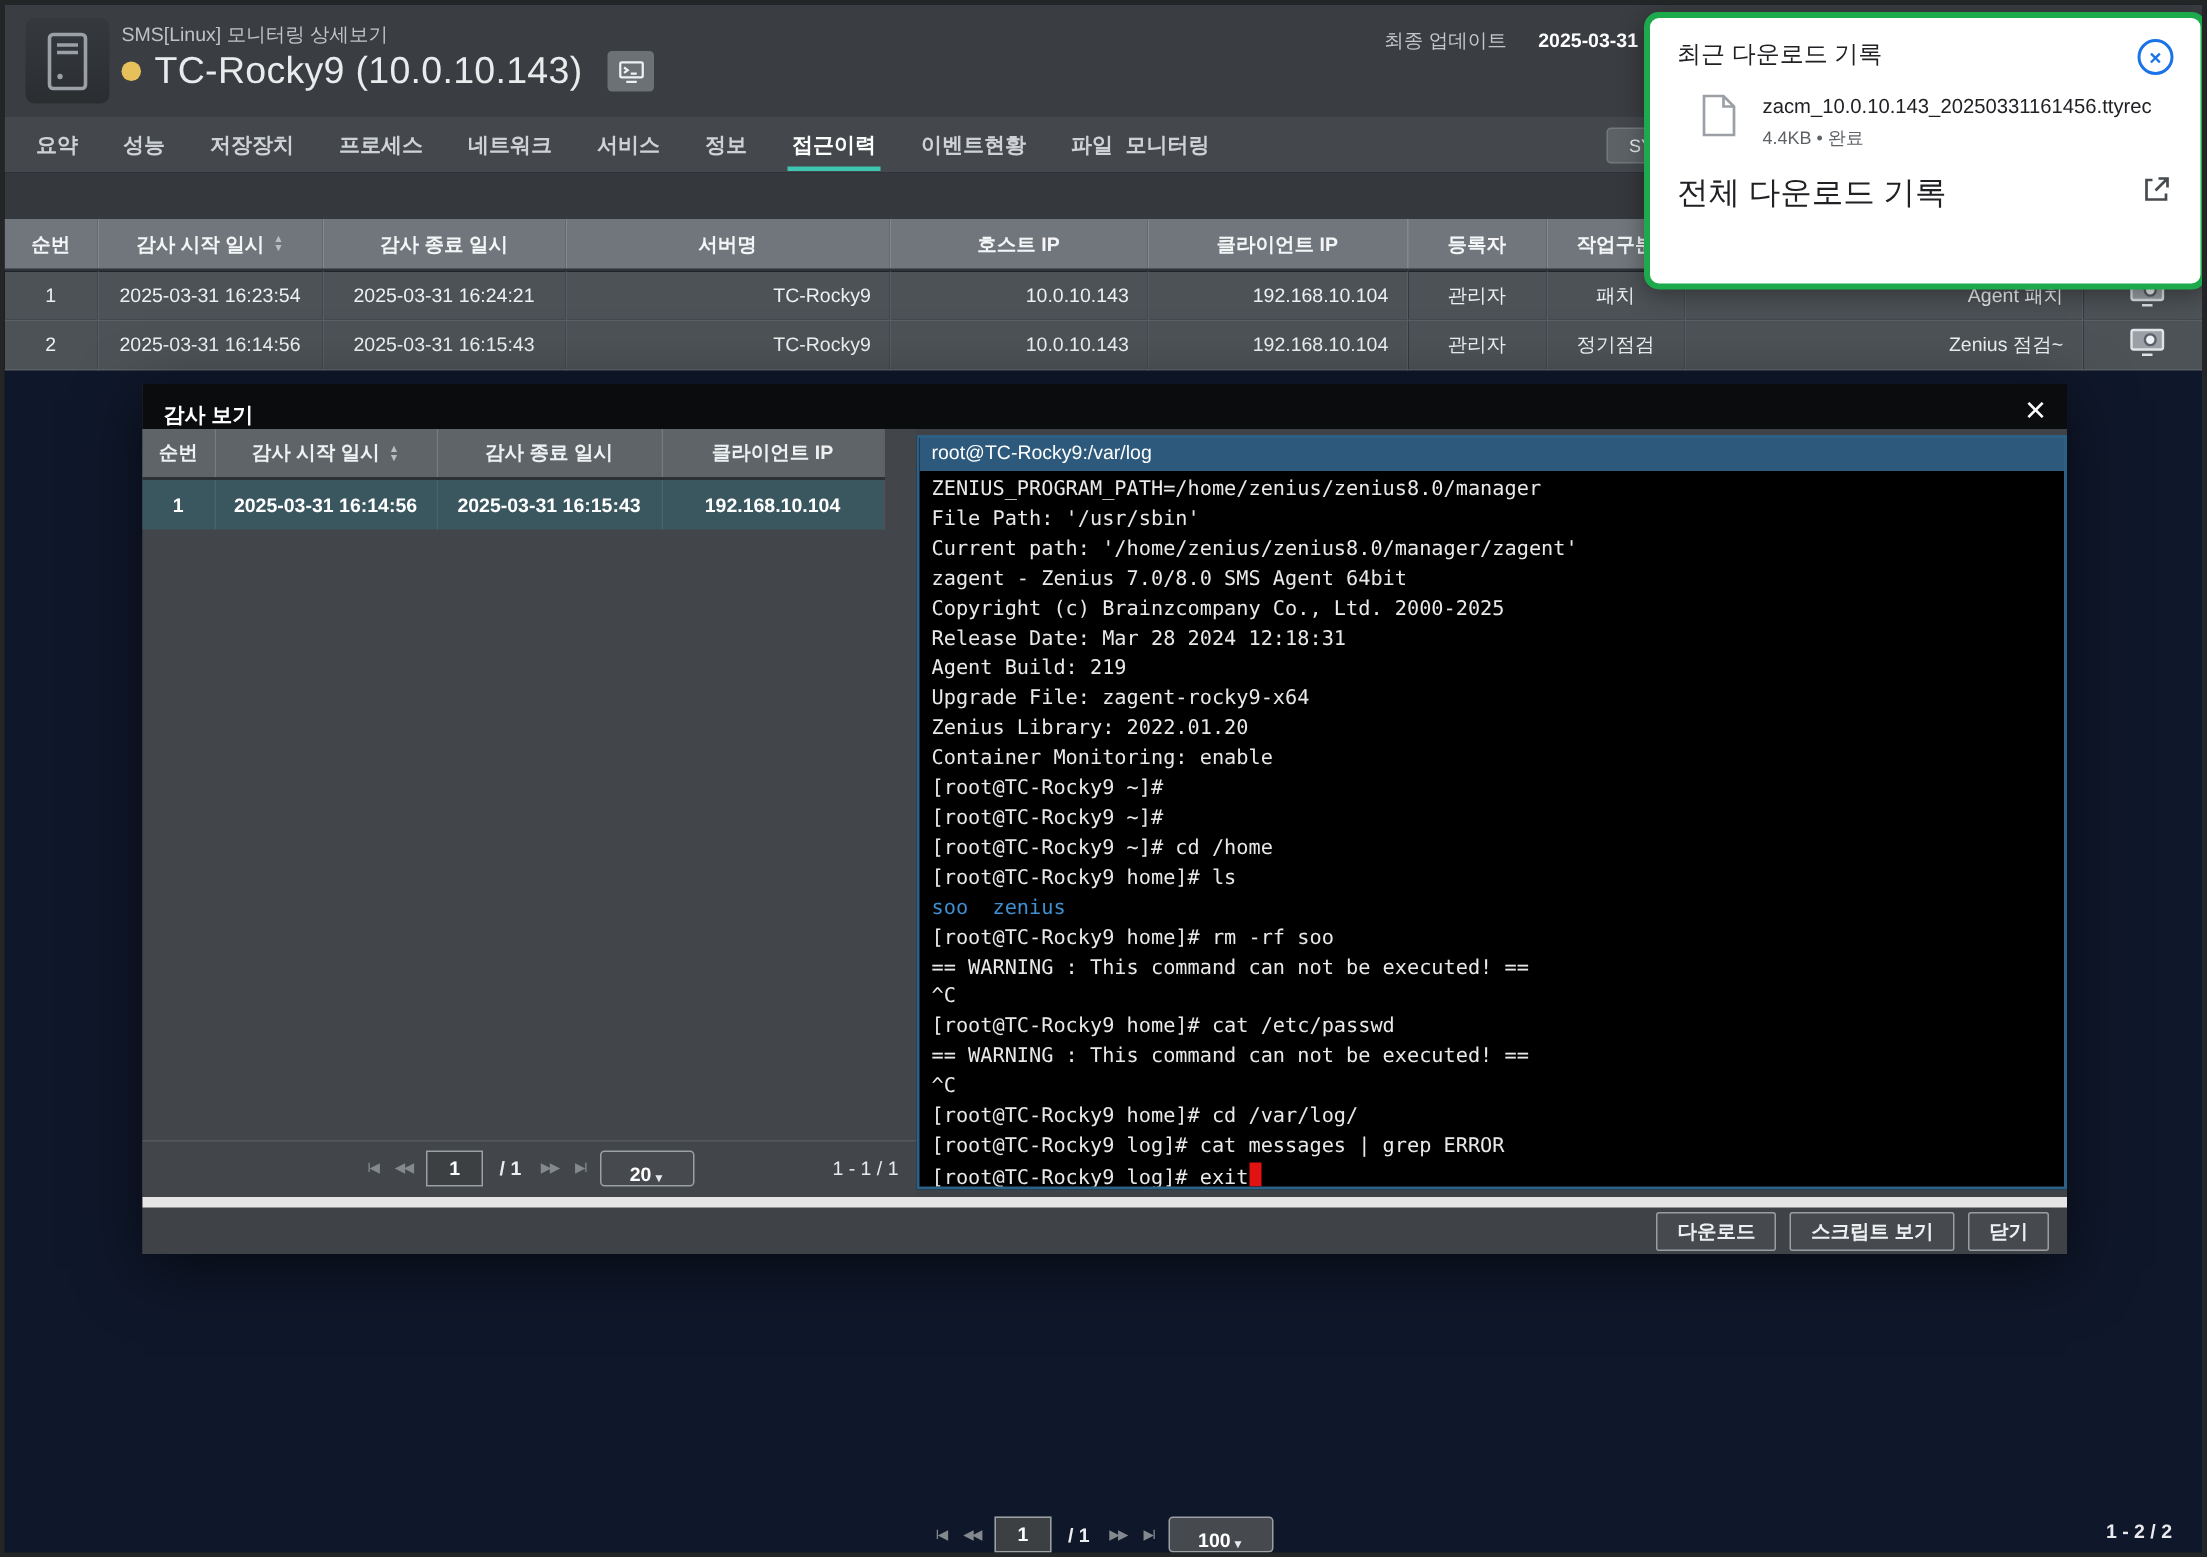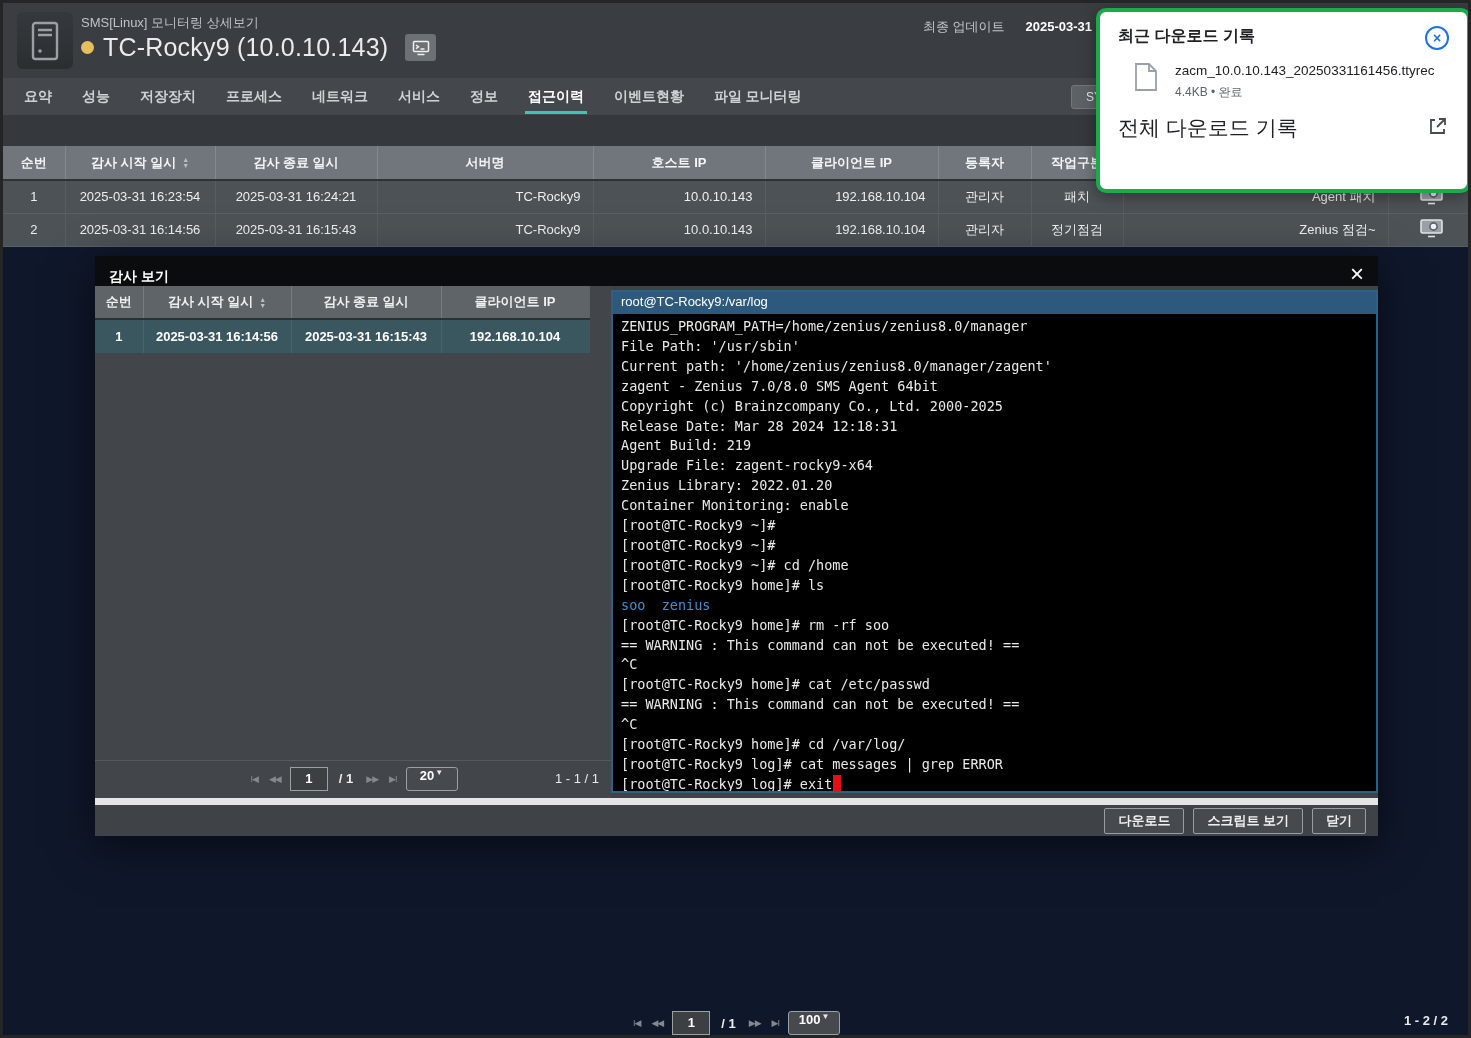--- a/index.html
+++ b/index.html
@@ -17,21 +17,21 @@
   .page-title{font-size:25px;font-weight:500;color:#e9ebec;letter-spacing:.2px}
   .term-btn{width:31px;height:27px;background:#6c7175;border:none;border-radius:3px;cursor:pointer;
     display:flex;align-items:center;justify-content:center;margin-left:8px}
   .last-update{position:absolute;top:15px;right:376px;font-size:13px;color:#c3c7ca;white-space:nowrap}
   .last-update b{color:#fff;font-weight:700;margin-left:21px}
 
   
   .tabbar{position:absolute;left:0;top:75px;width:100%;height:37px;background:#44484c;
     display:flex;align-items:stretch;padding-left:6px}
   .tab{position:relative;background:none;border:none;color:#ced2d5;font-size:14px;font-weight:700;
-    padding:0 15px;font-family:Liberation Serif, serif;cursor:pointer}
+    padding:0 15px;font-family:Liberation Mono, monospace;cursor:pointer}
   .tab.active{color:#fff}
   .tab.active::after{content:"";position:absolute;left:12px;right:12px;bottom:1px;height:3px;background:#3ec6b0}
   .sys-btn{position:absolute;left:1068px;top:7px;height:24px;padding:0 14px;background:#5d6266;
     border:1px solid #73787c;border-radius:3px;color:#e3e6e8;font-size:12px;font-family:inherit;cursor:pointer}
 
   .strip{position:absolute;top:112px;left:0;height:31px;width:100%;background:#35383c}
 
   
   .main-table{position:absolute;top:143px;left:0;width:1471px;border-collapse:collapse;table-layout:fixed}
   .main-table th{height:34px;background:#71767c;color:#f3f5f6;font-size:13px;font-weight:700;
@@ -43,21 +43,21 @@
   .al{text-align:right}.ac{text-align:center}
   .sort{display:inline-flex;flex-direction:column;vertical-align:middle;margin-left:6px;line-height:6px}
   .sort span{font-size:7px;color:#b9bec2}
 
   
   .pg-btn{background:none;border:none;color:#84898d;font-size:9px;letter-spacing:-1px;font-family:inherit;cursor:pointer;padding:2px}
   .pg-box{width:38px;height:24px;background:#3c4043;border:1px solid #9aa0a4;color:#fff;font-size:13px;
     font-weight:700;text-align:center;line-height:22px}
   .pg-total{color:#eceef0;font-size:13px;font-weight:700;margin:0 4px}
   .pg-select{height:24px;min-width:52px;background:#46494d;border:1px solid #9aa0a4;border-radius:3px;color:#fff;
-    font-size:13px;font-weight:700;display:flex;align-items:flex-start;justify-content:center;gap:1px;padding:0 8px;cursor:pointer}
+    font-size:13px;font-weight:700;display:flex;align-items:flex-end;justify-content:center;gap:1px;padding:0 19px;cursor:pointer}
   .pg-select .car{font-size:8px;color:#e8eaec}
 
   
   .modal{position:absolute;left:92px;top:253px;width:1283px;height:580px;background:#3f4347;
     box-shadow:0 10px 40px rgba(0,0,0,.55);z-index:10}
   .modal-title{height:30px;background:#0b0c0d;color:#fff;display:flex;align-items:flex-end;
     padding:0 14px;font-size:14px;font-weight:700}
   .modal-close{margin-left:auto;background:none;border:none;color:#fff;font-size:24px;line-height:1;
     cursor:pointer;font-family:inherit}
   .modal-body{position:relative;height:512px}
@@ -81,21 +81,21 @@
 
   .modal-footer{position:absolute;left:0;bottom:0;width:100%;height:38px;background:#3f4347;border-top:7px solid #e5e5e5;
     display:flex;align-items:center;justify-content:flex-end;gap:9px;padding-right:12px}
   .btn{height:26px;background:#46494d;border:1px solid #999ea2;border-radius:2px;color:#edeff1;
     font-size:13px;font-weight:700;padding:0 13px;font-family:inherit;cursor:pointer}
 
   
   .popup{position:absolute;left:1093px;top:5px;width:375px;height:185px;background:#fff;border:4px solid #1daa4c;
     border-radius:10px;z-index:50;box-shadow:0 4px 16px rgba(0,0,0,.35);padding:14px 18px 10px;color:#202124}
   .popup-header{display:flex;align-items:flex-start}
-  .popup-title{font-size:16px;font-weight:700}
+  .popup-title{font-size:16px;font-weight:400}
   .popup-close{margin-left:auto;width:24px;height:24px;border-radius:50%;border:2.5px solid #1a73e8;color:#1a73e8;
     display:flex;align-items:center;justify-content:center;font-size:14px;font-weight:700;background:#fff;cursor:pointer}
   .file-row{display:flex;margin-top:12px;gap:17px;padding-left:16px;cursor:pointer}
   .file-name{font-size:13.5px;line-height:18px;word-break:break-all;width:268px}
   .file-meta{font-size:12px;color:#5f6368;margin-top:4px}
   .popup-footer{display:flex;align-items:center;margin-top:13px}
   .popup-link{font-size:21px;cursor:pointer}
   .ext-btn{margin-left:auto;background:none;border:none;cursor:pointer;padding-right:2px}
 
   

